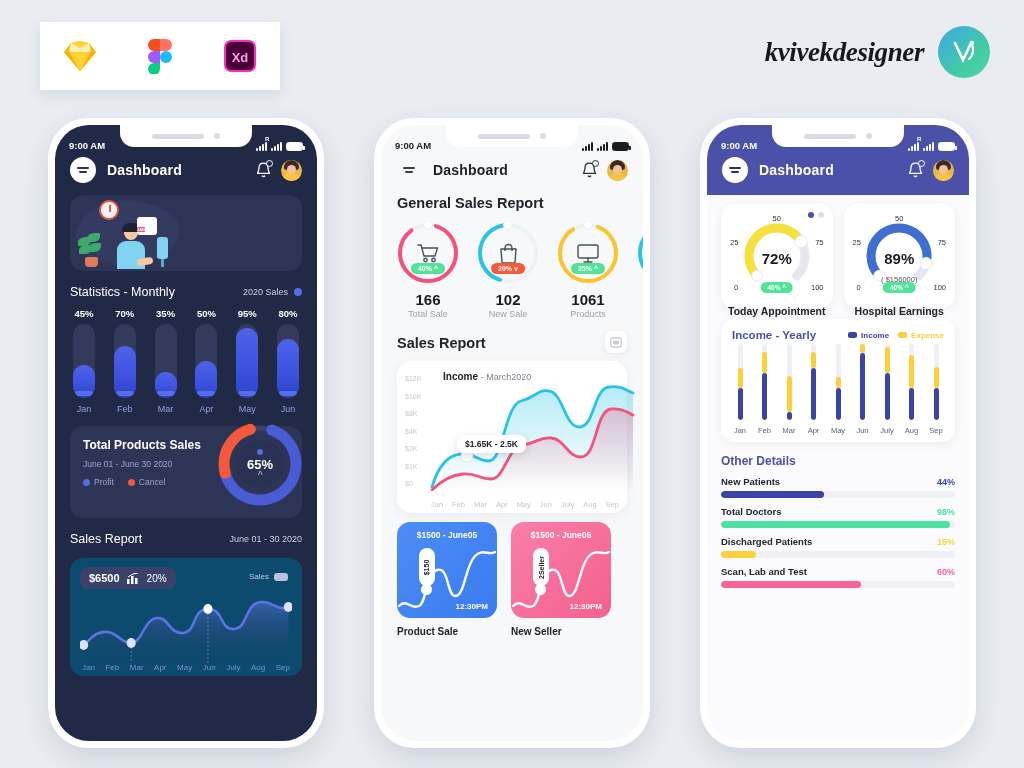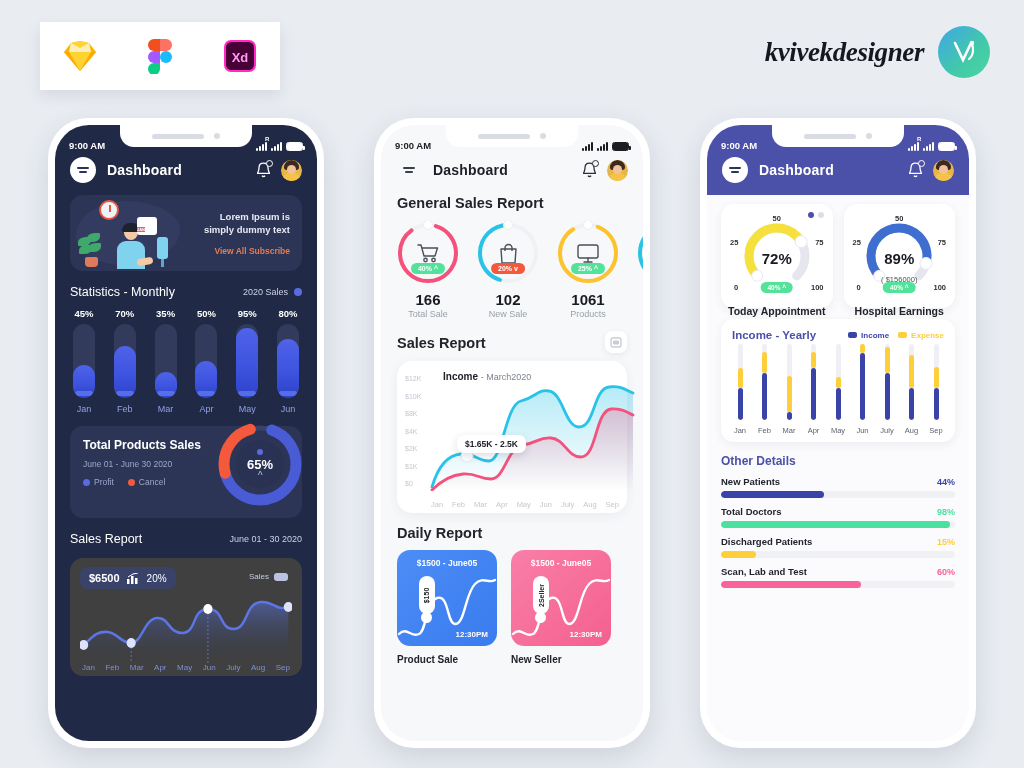--- a/index.html
+++ b/index.html
@@ -119,21 +119,21 @@
   .tp-leg{ display:flex; gap:14px; margin-top:8px;}
   .tp-leg span{ font-size:8.5px; color:#9CA7CC; display:flex;align-items:center;gap:4px;}
   .tp-leg i{ width:7px;height:7px;border-radius:50%;display:block;}
   .donut{ position:absolute; right:-4px; top:-8px; width:92px;height:92px;}
   .donut .inner{ position:absolute; left:22px; top:22px; width:48px;height:48px;border-radius:50%;
                  background:#2A3254; display:flex;flex-direction:column;align-items:center;justify-content:center;}
   .donut .dot{ width:6px;height:6px;border-radius:50%;background:#5A6BE0;margin-bottom:2px;}
   .donut .val{ color:#fff; font-size:13px; font-weight:bold;}
   .donut .chev{ color:#B8C0DC; font-size:10px; line-height:8px;}
 
-  .sr-card{ margin-top:12px; background:#404040; border-radius:13px; padding:9px 10px 4px; position:relative;}
+  .sr-card{ margin-top:12px; background:#0c4a6e; border-radius:13px; padding:9px 10px 4px; position:relative;}
   .pill{ background:#39436A; border-radius:8px; padding:5px 9px; display:inline-flex; align-items:center; gap:7px;}
   .pill b{ color:#fff; font-size:11px;} .pill span{ color:#fff; font-size:10px;}
   .sales-tag{ position:absolute; right:14px; top:14px; color:#C4CBE4; font-size:8px;
               display:flex; align-items:center; gap:5px;}
   .sales-tag i{ width:14px;height:8px;border-radius:3px;background:#B9C2E0;display:block;}
   .months{ display:flex; justify-content:space-between; padding:0 2px; }
   .months span{ color:#7E8FD8; font-size:8px;}
 
   
   .p2-body{ padding:0 16px; }
@@ -186,21 +186,21 @@
   .pager{ position:absolute; right:9px; top:8px; display:flex; gap:4px;}
   .pager i{ width:6px;height:6px;border-radius:50%;display:block;background:#DCDEE6;}
   .pager i.on{ background:#4B50A8;}
   .gauge{ position:relative; width:100%; height:86px;}
   .g-center{ position:absolute; left:0; width:100%; top:38px; text-align:center;}
   .g-val{ font-size:15px; font-weight:bold; color:#181b22;}
   .g-sub{ font-size:7.5px; color:#4d5159; margin-top:7px;}
   .g-badge{ position:absolute; left:50%; transform:translateX(-50%); bottom:5px;
             background:#53E29A; color:#fff; font-size:6.5px; font-weight:bold;
             border-radius:8px; padding:2px 7px;}
-  .g-tick{ position:absolute; font-size:7.5px; color:#2c2f36; font-weight:700;}
+  .g-tick{ position:absolute; font-size:7.5px; color:#2c2f36; font-weight:400;}
   .gauge-cap{ text-align:center; font-size:10.5px; font-weight:bold; color:#20232a; margin-top:7px;}
 
   .inc-card{ margin-top:11px; background:#fff; border-radius:13px; padding:10px 11px 7px;
              box-shadow:0 3px 10px rgba(40,50,80,.07);}
   .inc-top{ display:flex; align-items:center; justify-content:space-between;}
   .inc-title{ color:#4B50A8; font-size:11.5px; font-weight:bold;}
   .inc-leg{ display:flex; gap:9px;}
   .inc-leg span{ font-size:8px; font-weight:bold; display:flex; align-items:center; gap:4px;}
   .inc-leg i{ width:9px;height:6px;border-radius:2px;display:block;}
   .inc-bars{ display:flex; justify-content:space-between; margin-top:10px; height:84px; align-items:flex-end;}
@@ -330,25 +330,20 @@
               <span class="p-arm"></span>
           </span>
           <span class="cal">
             <span class="top">JAN</span>
             
           </span>
           <span class="monitor">
             <span class="sc"></span>
               <span class="st"></span>
           </span>
-        </div>
-        <div class="promo-txt">
-          <div class="promo-l1">Lorem Ipsum is</div>
-          <div class="promo-l2">simply dummy text</div>
-          <div class="promo-link">View All Subscribe</div>
         </div>
       </div>
 
       <div class="sec-head">
         <span class="sec-title">Statistics - Monthly</span>
         <span class="sec-right">
           <span>2020 Sales</span>
           <i class="legend-dot"></i>
         </span>
       </div>
@@ -634,21 +629,20 @@
             <span>Mar</span>
             <span>Apr</span>
             <span>May</span>
             <span>Jun</span>
             <span>July</span>
             <span>Aug</span>
             <span>Sep</span>
           </div>
       </div>
 
-      <div class="h2" style="margin-top:12px">Daily Report</div>
       <div class="daily-row" id="daily-cards">
           <div class="daily">
             <div class="daily-card d-blue">
               <div class="d-top">$1500 - June05</div>
               <svg width="100" height="96" viewBox="0 0 100 96" style="position:absolute;left:0;top:0">
                 <path d="M2 84 C10 76 14 88 22 84 C30 80 28 52 40 48 C52 44 50 74 58 74 C68 74 68 44 78 34 C86 26 92 34 98 30" stroke="#fff" stroke-width="2.4" fill="none" stroke-linecap="round"></path>
               </svg>
               <div class="d-tip">
                 <span>$150</span>
               </div>

